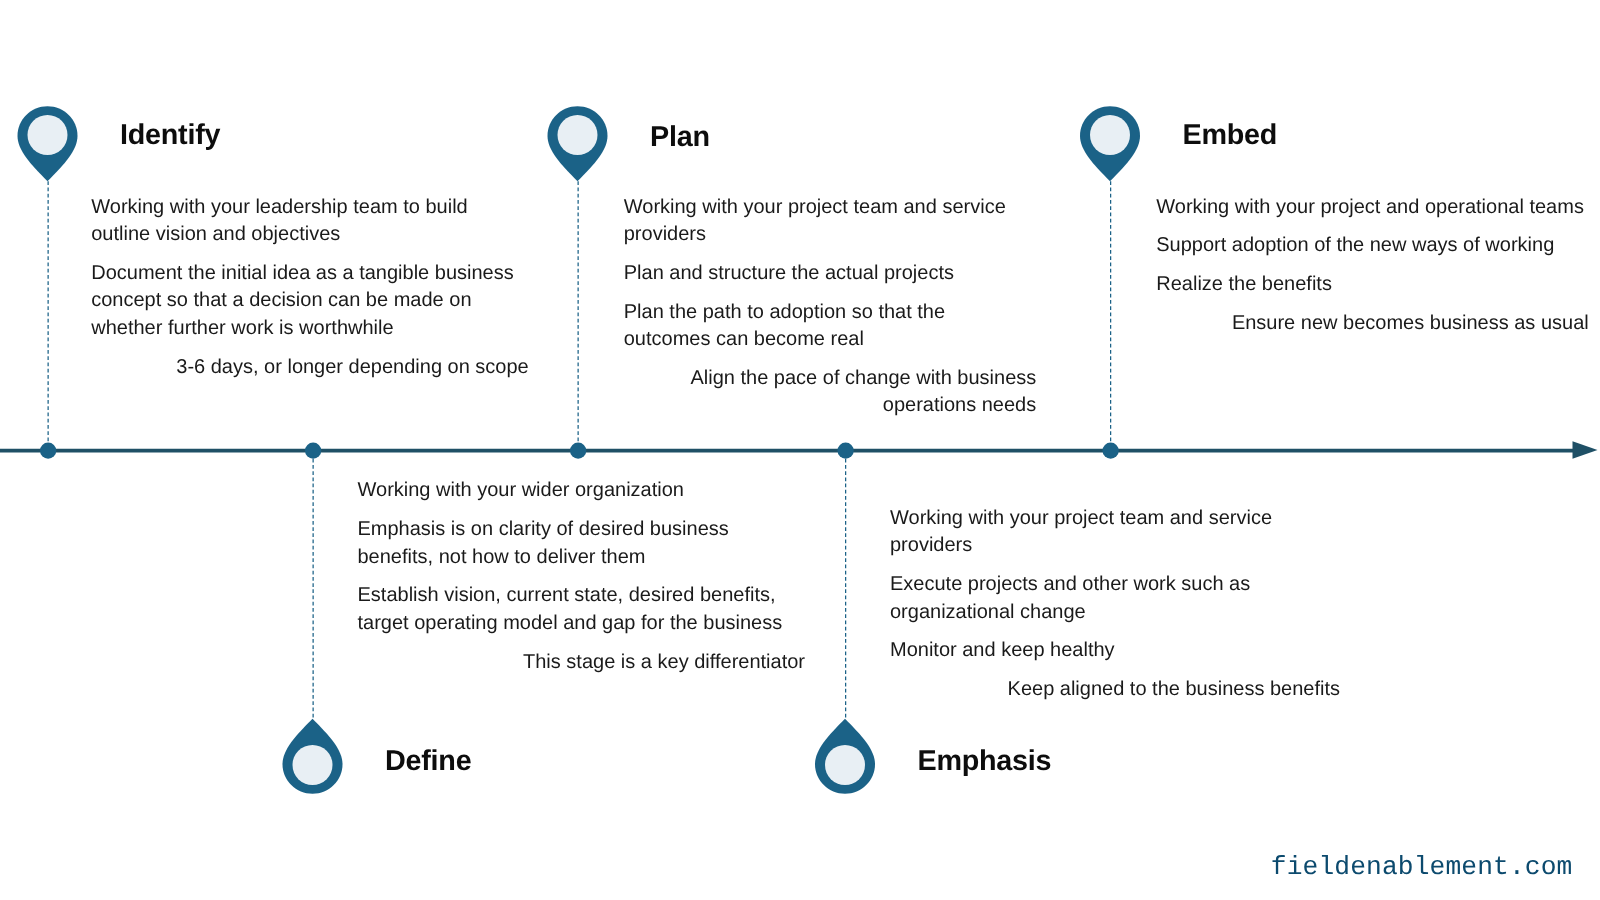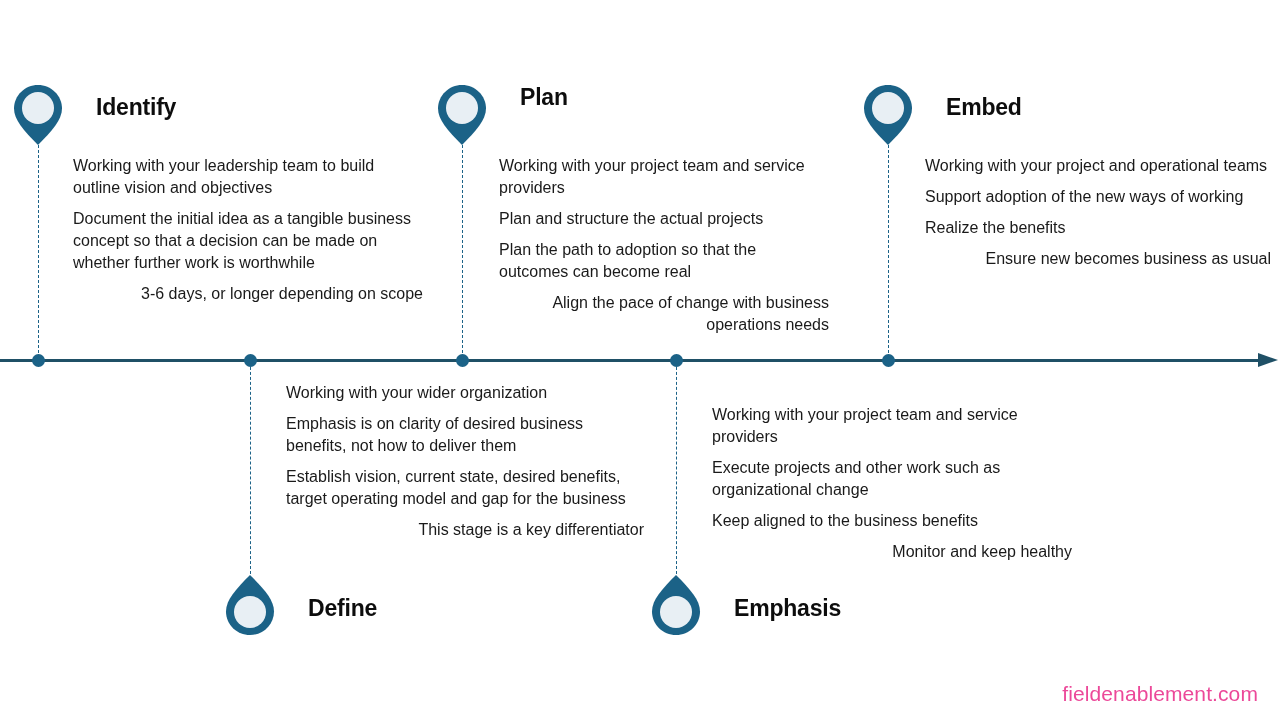--- a/index.html
+++ b/index.html
@@ -85,22 +85,23 @@
     margin-bottom: 9px;
   }
   .bullet:last-child { margin-bottom: 0; text-align: right; }
 
   
   #site-watermark {
     position: absolute;
     right: 22px;
     bottom: 14px;
     font-size: 21px;
-    color: #ec4899;
+    color: #0c4a6e;
     letter-spacing: 0.1px;
+    font-family: Liberation Mono, monospace;
   }
 </style>
 </head>
 <body>
 
 <div id="timeline-axis">
   <div class="axis-line"></div>
   <div class="axis-arrow"></div>
   <div class="axis-node" style="left:38px;"></div>
   <div class="axis-node" style="left:250px;"></div>
@@ -141,40 +142,40 @@
   <div class="bullet">Establish vision, current state, desired benefits, target operating model and gap for the business</div>
   <div class="bullet">This stage is a key differentiator</div>
 </div>
 
 <div class="pin" style="left:436px; top:84px;">
   <svg width="52" height="62" viewBox="0 0 52 62" aria-hidden="true">
     <path d="M26 1 C12.8 1 2 11.6 2 24.6 C2 36 12 47 26 61 C40 47 50 36 50 24.6 C50 11.6 39.2 1 26 1 Z" fill="#1b6287"></path>
     <circle cx="26" cy="24" r="16" fill="#e8eff4"></circle>
   </svg>
 </div>
-<div class="stage-head" style="left:498px; top:84px;">Plan</div>
+<div class="stage-head" style="left:498px; top:96px;">Plan</div>
 <div class="stage-body" style="left:499px; top:155px; width:330px;">
   <div class="bullet">Working with your project team and service providers</div>
   <div class="bullet">Plan and structure the actual projects</div>
   <div class="bullet">Plan the path to adoption so that the outcomes can become real</div>
   <div class="bullet">Align the pace of change with business operations needs</div>
 </div>
 
 <div class="pin" style="left:650px; top:574px;">
   <svg width="52" height="62" viewBox="0 0 52 62" aria-hidden="true">
     <path d="M26 61 C12.8 61 2 50.4 2 37.4 C2 26 12 15 26 1 C40 15 50 26 50 37.4 C50 50.4 39.2 61 26 61 Z" fill="#1b6287"></path>
     <circle cx="26" cy="38" r="16" fill="#e8eff4"></circle>
   </svg>
 </div>
 <div class="stage-head" style="left:712px; top:595px;">Emphasis</div>
 <div class="stage-body" style="left:712px; top:404px; width:360px;">
   <div class="bullet">Working with your project team and service providers</div>
   <div class="bullet">Execute projects and other work such as organizational change</div>
+  <div class="bullet">Monitor and keep healthy</div>
   <div class="bullet">Keep aligned to the business benefits</div>
-  <div class="bullet">Monitor and keep healthy</div>
 </div>
 
 <div class="pin" style="left:862px; top:84px;">
   <svg width="52" height="62" viewBox="0 0 52 62" aria-hidden="true">
     <path d="M26 1 C12.8 1 2 11.6 2 24.6 C2 36 12 47 26 61 C40 47 50 36 50 24.6 C50 11.6 39.2 1 26 1 Z" fill="#1b6287"></path>
     <circle cx="26" cy="24" r="16" fill="#e8eff4"></circle>
   </svg>
 </div>
 <div class="stage-head" style="left:924px; top:94px;">Embed</div>
 <div class="stage-body" style="left:925px; top:155px; width:346px;">

